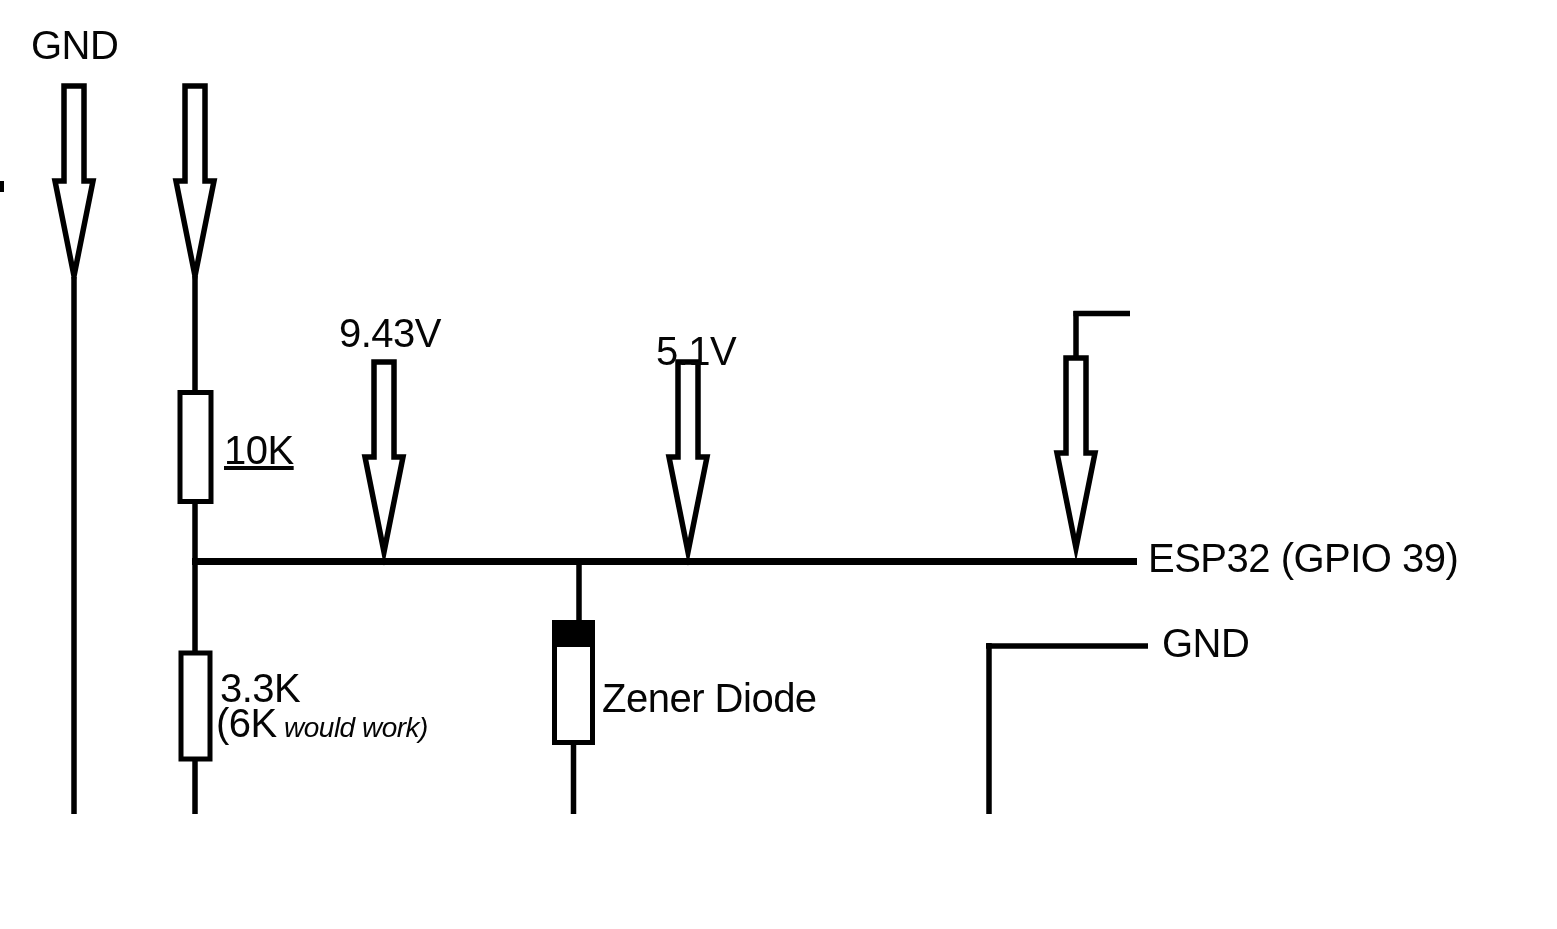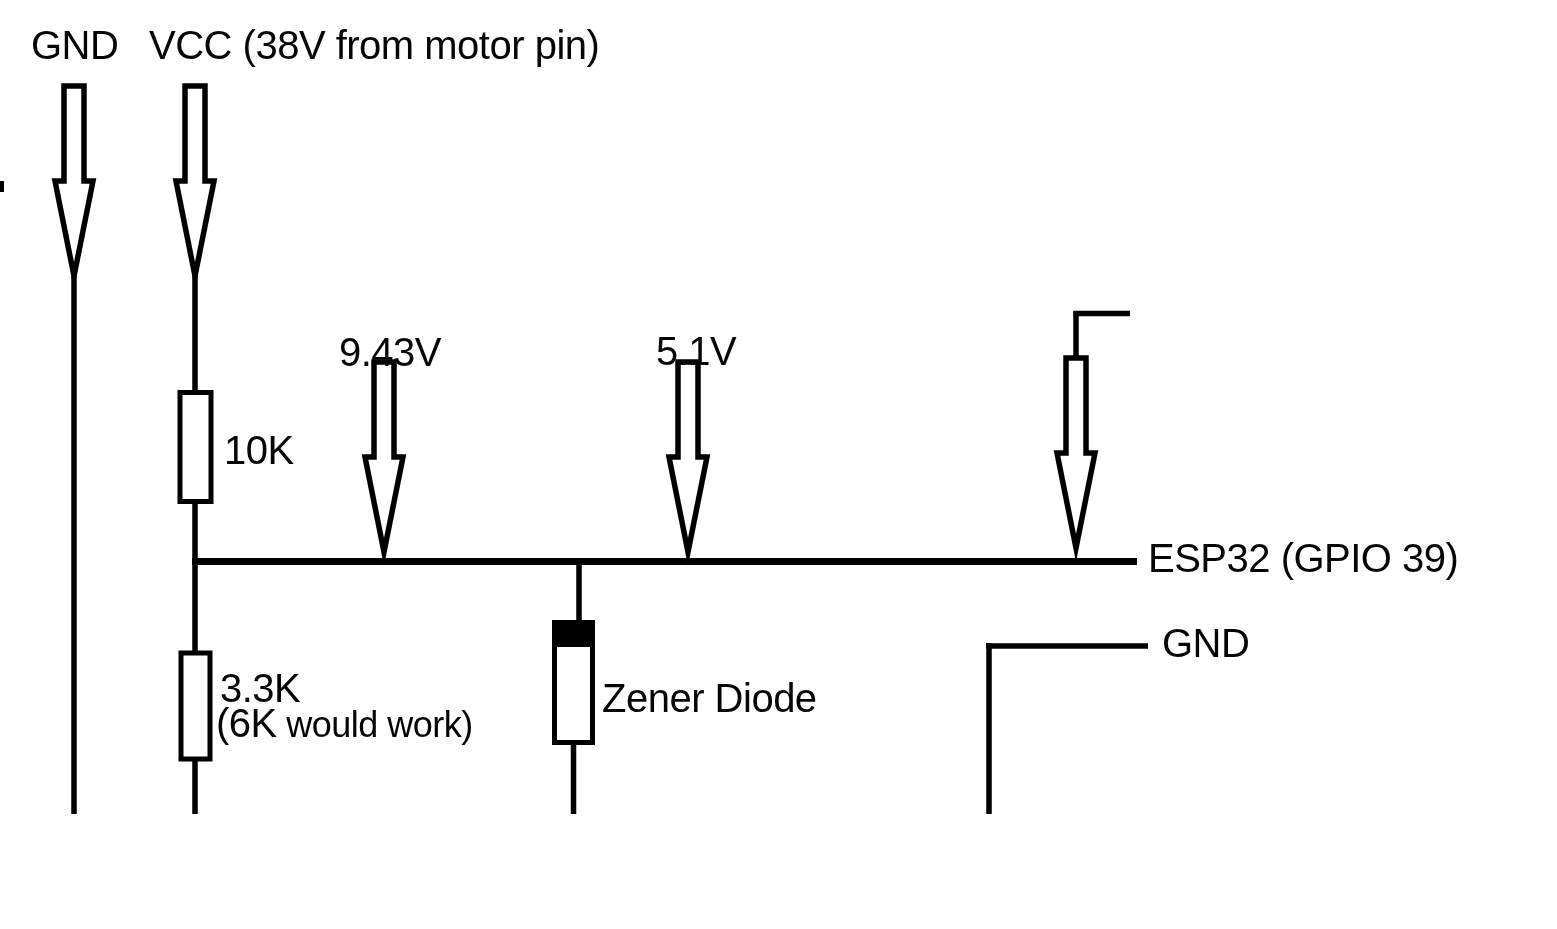--- a/index.html
+++ b/index.html
@@ -14,21 +14,21 @@
   }
   #schematic-svg { position: absolute; left: 0; top: 0; }
   .label {
     position: absolute;
     font-size: 40px;
     line-height: 1;
     letter-spacing: -0.5px;
     white-space: nowrap;
     color: #050505;
   }
-  .label .small { font-size: 36px; }
+  .label .small { font-size: 28px; font-style: italic; }
   .note {
     position: absolute;
     font-size: 38px;
     line-height: 54px;
     letter-spacing: -0.5px;
     white-space: nowrap;
     color: #050505;
   }
 </style>
 </head>
@@ -63,32 +63,31 @@
 
     <use href="#down-arrow" transform="translate(74,86)"></use>
     <use href="#down-arrow" transform="translate(195,86)"></use>
     <use href="#down-arrow" transform="translate(384,362)"></use>
     <use href="#down-arrow" transform="translate(688,362)"></use>
     <use href="#down-arrow" transform="translate(1076,358)"></use>
   </svg>
 
   <div class="label" style="left:31px; top:25px;">GND</div>
 
-  <div class="label" style="left:149px; top:25px;">VCC (38V from motor pin)</div>
 
-  <div class="label" style="left:339px; top:313px;margin-top:19px;">9.43V</div>
+  <div class="label" style="left:339px; top:313px;">9.43V</div>
 
   <div class="label" style="left:656px; top:331px;">5.1V</div>
 
 
   <div class="label" style="left:1148px; top:538px;">ESP32 (GPIO 39)</div>
 
   <div class="label" style="left:1162px; top:623px;">GND</div>
 
-  <div class="label" style="left:224px; top:430px;">10K</div>
+  <div class="label" style="left:224px; top:430px;text-decoration:underline;">10K</div>
 
   <div class="label" style="left:220px; top:668px;">3.3K</div>
 
   <div class="label" style="left:216px; top:703px;">
     <span>(6K</span><span class="small"> would work)</span>
   </div>
 
 
   <div class="label" style="left:602px; top:678px;">Zener Diode</div>
 

